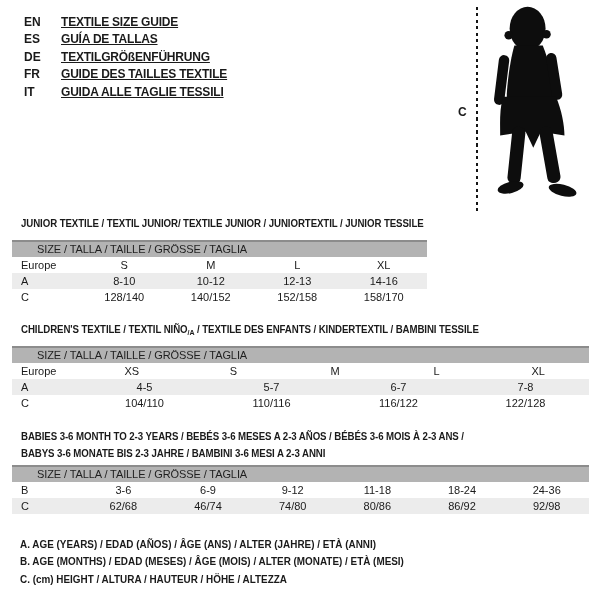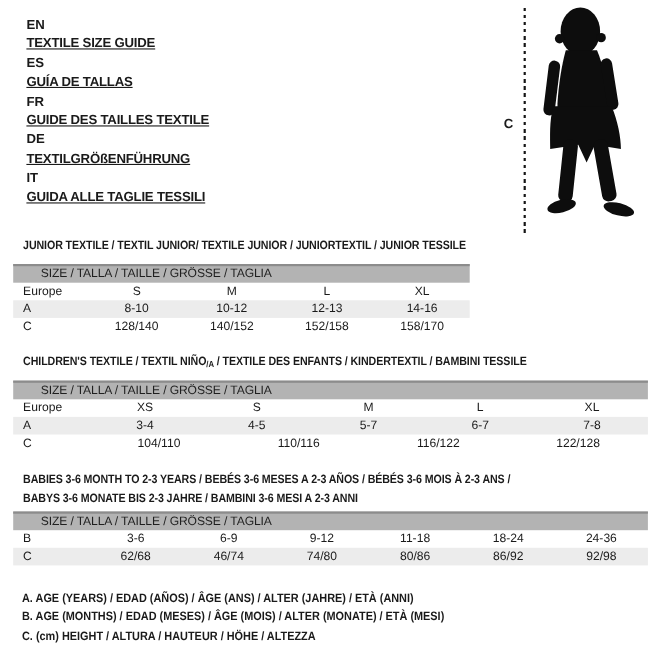--- a/index.html
+++ b/index.html
@@ -3,21 +3,21 @@
 <meta charset="utf-8">
 <style>
   html,body{margin:0;padding:0;background:#fff;}
   .page{
     position:relative;width:600px;height:600px;background:#ffffff;
     font-family:"Liberation Sans","DejaVu Sans",sans-serif;color:#1a1a1a;overflow:hidden;
   }
 
   
   .lang-block{position:absolute;left:24px;top:14px;font-weight:bold;font-size:12px;line-height:17.4px;}
-  .lang-row{display:flex;flex-direction:column;}
+  .lang-row{display:flex;}
   .lang-code{width:37px;flex:0 0 auto;}
   .lang-title{white-space:nowrap;letter-spacing:-0.2px;text-decoration:underline;}
 
   
   .measure-line{
     position:absolute;left:476px;top:7px;width:2px;height:205px;
     background:repeating-linear-gradient(to bottom,#151515 0 3px,transparent 3px 6.5px);
   }
   .c-label{position:absolute;left:458px;top:105px;font-weight:bold;font-size:12px;}
   .baby-svg{position:absolute;left:485px;top:4px;}
@@ -60,26 +60,26 @@
   <div class="lang-block">
     <div class="lang-row">
       <span class="lang-code">EN</span>
       <span class="lang-title">TEXTILE SIZE GUIDE</span>
     </div>
     <div class="lang-row">
       <span class="lang-code">ES</span>
       <span class="lang-title">GUÍA DE TALLAS</span>
     </div>
     <div class="lang-row">
+      <span class="lang-code">DE</span>
+      <span class="lang-title">TEXTILGRÖßENFÜHRUNG</span>
+    </div>
+    <div class="lang-row">
       <span class="lang-code">FR</span>
       <span class="lang-title">GUIDE DES TAILLES TEXTILE</span>
-    </div>
-    <div class="lang-row">
-      <span class="lang-code">DE</span>
-      <span class="lang-title">TEXTILGRÖßENFÜHRUNG</span>
     </div>
     <div class="lang-row">
       <span class="lang-code">IT</span>
       <span class="lang-title">GUIDA ALLE TAGLIE TESSILI</span>
     </div>
   </div>
 
   <div class="measure-line"></div>
   <div class="c-label">C</div>
   <svg class="baby-svg" width="106" height="208" viewBox="0 0 110 220" fill="#0d0d0d" xmlns="http://www.w3.org/2000/svg">
@@ -136,21 +136,20 @@
     <div class="trow">
       <span class="rlabel">Europe</span>
       <span class="cell">XS</span>
       <span class="cell">S</span>
       <span class="cell">M</span>
       <span class="cell">L</span>
       <span class="cell">XL</span>
     </div>
     <div class="trow alt">
       <span class="rlabel">A</span>
-      <span class="cell">3-4</span>
       <span class="cell">4-5</span>
       <span class="cell">5-7</span>
       <span class="cell">6-7</span>
       <span class="cell">7-8</span>
     </div>
     <div class="trow">
       <span class="rlabel">C</span>
       <span class="cell">104/110</span>
       <span class="cell">110/116</span>
       <span class="cell">116/122</span>

